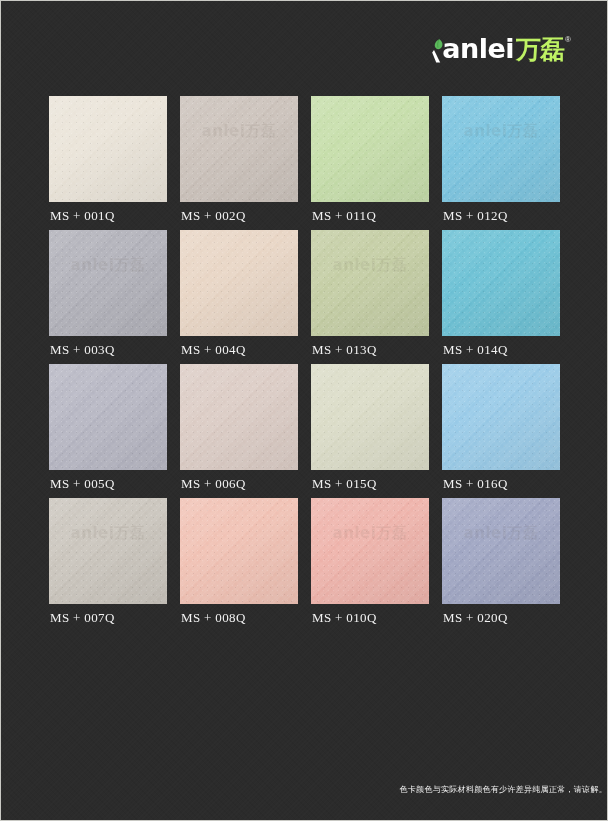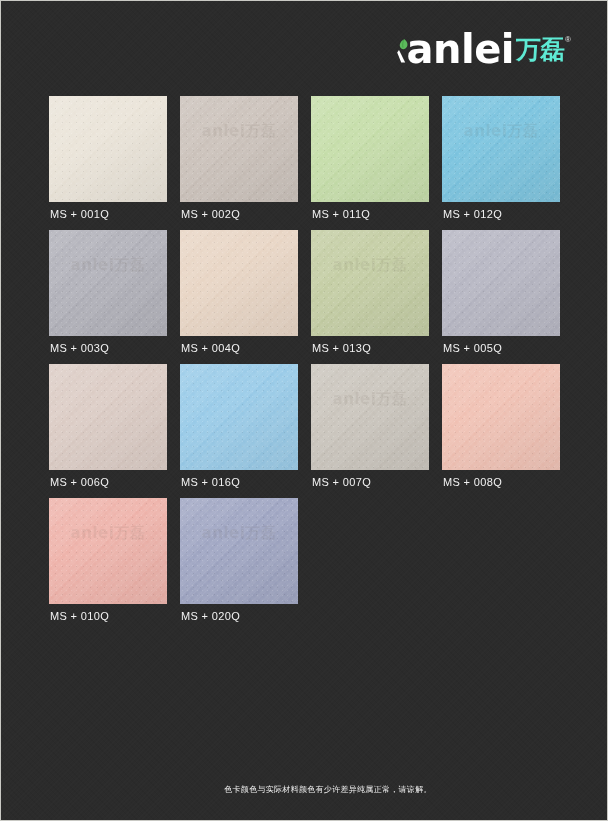--- a/index.html
+++ b/index.html
@@ -48,28 +48,28 @@
   }
   .logo-leaf {
     position: relative;
     width: 12px;
     height: 26px;
     margin-right: -2px;
   }
   .logo-leaf svg { display: block; }
   .logo-latin {
     color: #ffffff;
-    font-size: 40px;
+    font-size: 27px;
     line-height: 30px;
     font-weight: bold;
     letter-spacing: -0.5px;
     font-family: "DejaVu Sans", sans-serif;
   }
   .logo-cjk {
-    color: #5eead4;
+    color: #bef264;
     font-size: 25px;
     line-height: 28px;
     font-weight: bold;
     margin-left: 2px;
     letter-spacing: -1px;
     font-family: "DejaVu Sans", sans-serif;
   }
   .logo-reg {
     color: #e4e4e4;
     font-size: 8px;
@@ -152,32 +152,32 @@
     color: rgba(90,80,70,0.085);
     font-family: "DejaVu Sans", sans-serif;
     white-space: nowrap;
     overflow: hidden;
   }
   .cell .label {
     position: absolute;
     left: 1px;
     top: 112px;
     color: #f2f2f2;
-    font-size: 11px;
+    font-size: 13px;
     letter-spacing: 0.35px;
     white-space: nowrap;
-    font-family: Liberation Sans, sans-serif;
+    font-family: Liberation Serif, serif;
   }
   
   #footer {
     position: absolute;
     left: 0;
     right: 0;
     top: 783px;
-    text-align: center;
+    text-align: right;
     color: #efefef;
     font-size: 8px;
     letter-spacing: 0.3px;
     font-family: "DejaVu Sans", sans-serif;
     padding-left: 48px;
   }
 </style>
 </head>
 <body>
 
@@ -253,36 +253,52 @@
       <div class="cell">
         <div class="chip" style="background-color: rgb(198, 207, 167);">
           <div class="tex"></div>
           <div class="speck"></div>
           <div class="shade"></div>
           <div class="wm">anlei万磊</div>
         </div>
         <div class="label">MS + 013Q</div>
       </div>
       <div class="cell">
+        <div class="chip" style="background-color: rgb(113, 195, 214);">
+          <div class="tex"></div>
+          <div class="speck"></div>
+          <div class="shade"></div>
+        </div>
+        <div class="label">MS + 014Q</div>
+      </div>
+      <div class="cell">
         <div class="chip" style="background-color: rgb(185, 185, 197);">
           <div class="tex"></div>
           <div class="speck"></div>
           <div class="shade"></div>
         </div>
         <div class="label">MS + 005Q</div>
       </div>
       <div class="cell">
         <div class="chip" style="background-color: rgb(221, 206, 199);">
           <div class="tex"></div>
           <div class="speck"></div>
           <div class="shade"></div>
         </div>
         <div class="label">MS + 006Q</div>
       </div>
       <div class="cell">
+        <div class="chip" style="background-color: rgb(220, 221, 201);">
+          <div class="tex"></div>
+          <div class="speck"></div>
+          <div class="shade"></div>
+        </div>
+        <div class="label">MS + 015Q</div>
+      </div>
+      <div class="cell">
         <div class="chip" style="background-color: rgb(157, 205, 233);">
           <div class="tex"></div>
           <div class="speck"></div>
           <div class="shade"></div>
         </div>
         <div class="label">MS + 016Q</div>
       </div>
       <div class="cell">
         <div class="chip" style="background-color: rgb(204, 199, 191);">
           <div class="tex"></div>

